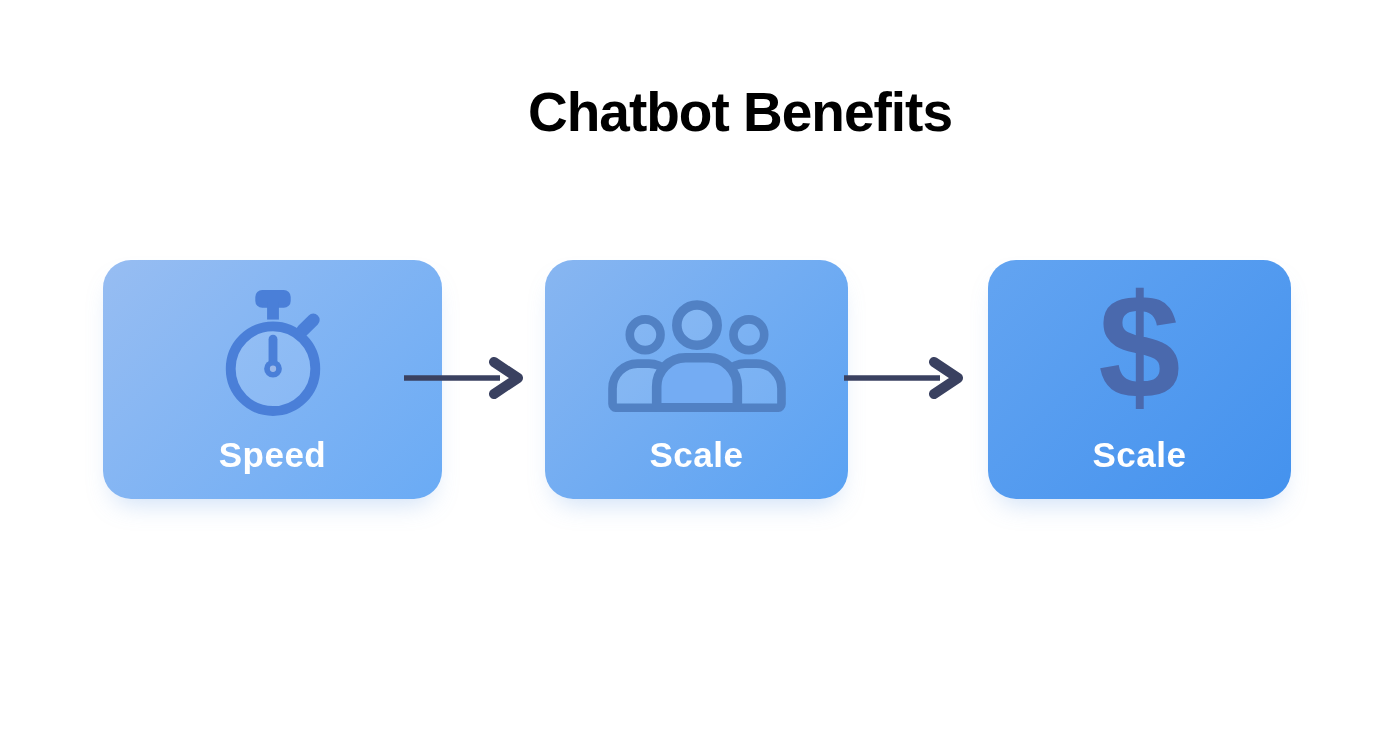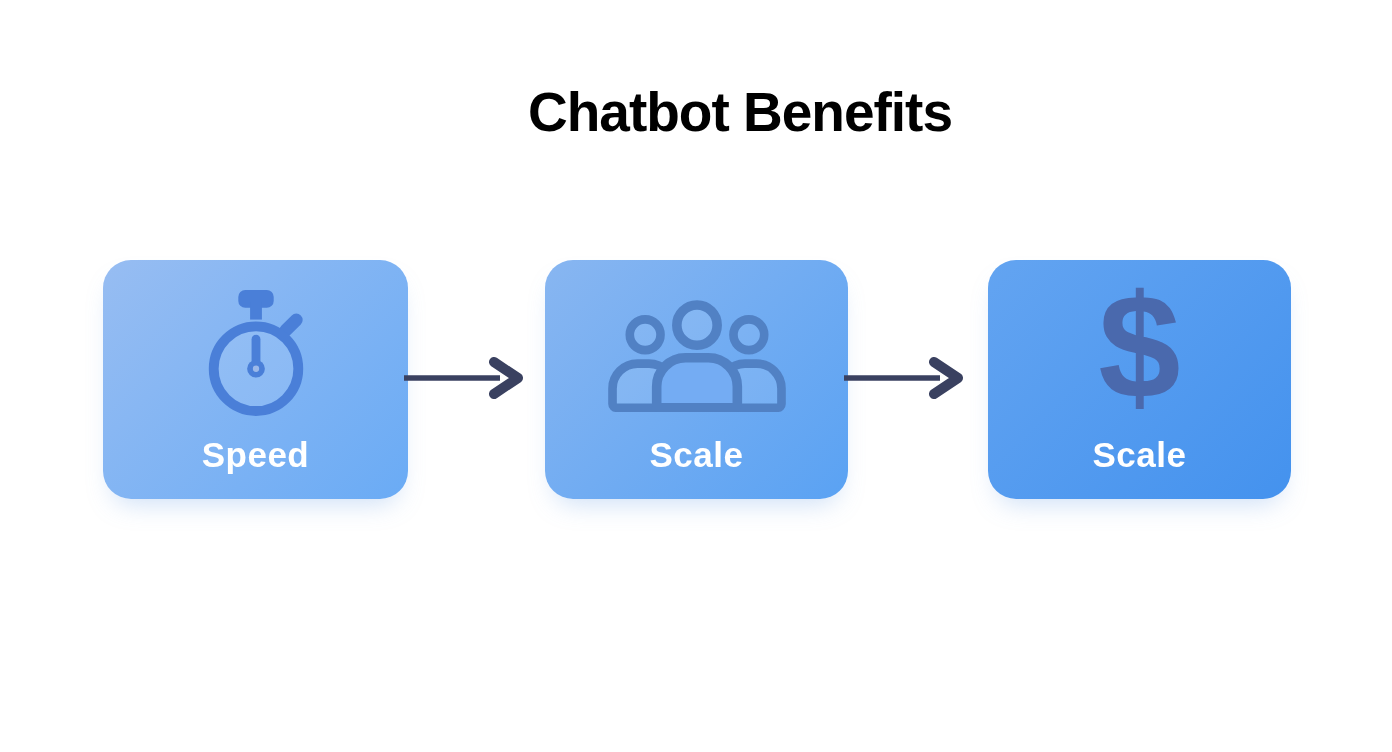--- a/index.html
+++ b/index.html
@@ -6,21 +6,21 @@
   body{font-family:"Liberation Sans","DejaVu Sans",sans-serif;}
   #canvas{position:relative;width:1392px;height:752px;margin:0 auto;overflow:hidden;background:#ffffff;}
 
   .title{
     position:absolute;left:0;top:80px;width:100%;
     text-align:center;font-size:55px;font-weight:700;letter-spacing:-1px;
     color:#3e4563;
   }
 
   .card{
-    position:absolute;top:260px;width:305px;height:239px;
+    position:absolute;top:260px;width:339px;height:239px;
     border-radius:28px;
     display:flex;flex-direction:column;align-items:center;
     box-shadow:0 14px 26px -10px rgba(110,160,230,0.35);
   }
   .card-0{left:103px;}
   .card-1{left:545px;width:303px;}
   .card-2{left:988px;width:303px;}
 
   .icon-wrap{
     flex:1;display:flex;align-items:center;justify-content:center;

